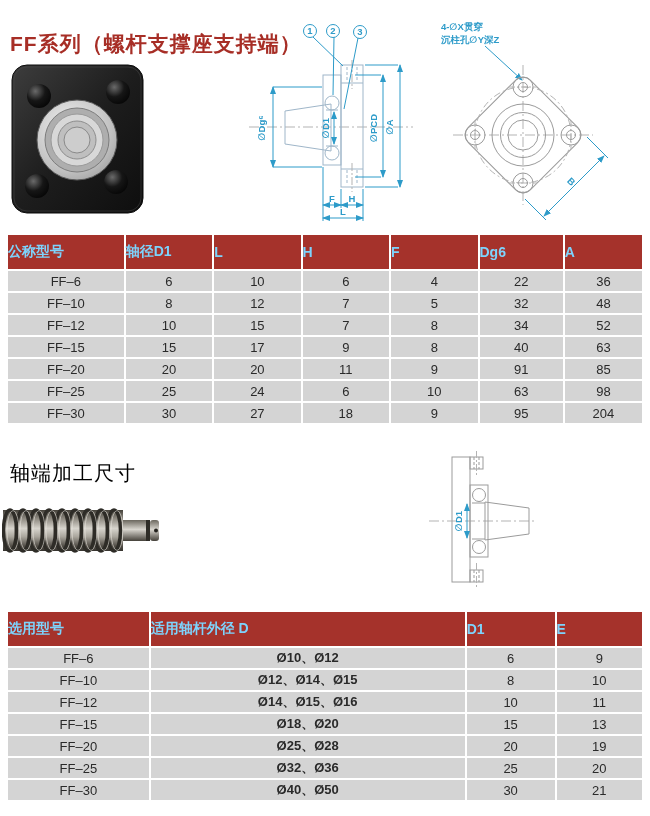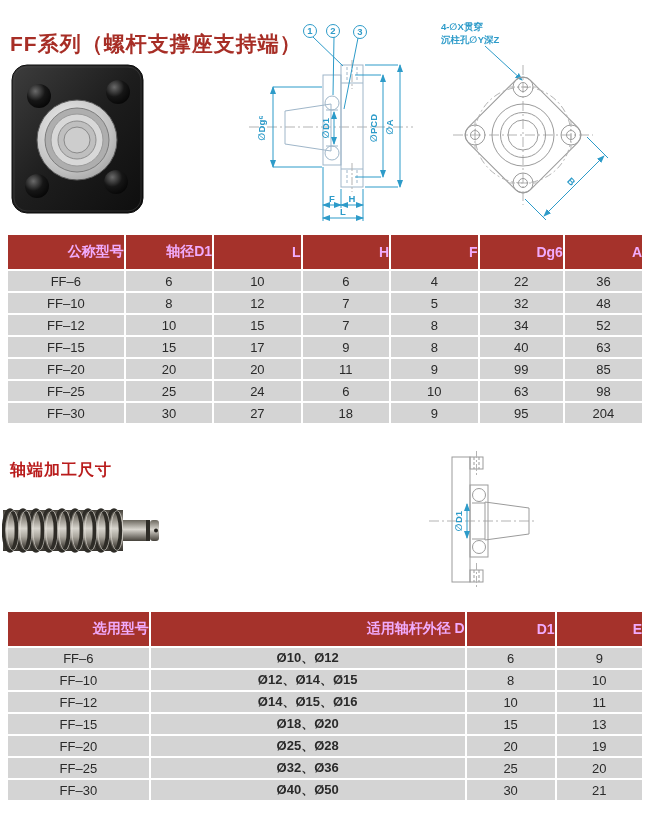--- a/index.html
+++ b/index.html
@@ -1,26 +1,26 @@
 <!DOCTYPE html>
 <html><head>
 <meta charset="utf-8">
 <style>
   html,body{margin:0;padding:0;background:#fff;}
   .page{position:relative;width:650px;height:816px;background:#ffffff;overflow:hidden;
         font-family:"Liberation Sans","DejaVu Sans",sans-serif;}
   .title{position:absolute;left:10px;top:14px;font-size:21px;font-weight:bold;
          color:#a72e26;letter-spacing:1px;white-space:nowrap;margin-top:16px;}
-  .title2{position:absolute;left:10px;top:460px;font-size:16px;font-weight:bold;
-          color:#b91c1c;letter-spacing:1px;white-space:nowrap;}
+  .title2{position:absolute;left:10px;top:460px;font-size:20px;font-weight:normal;
+          color:#000000;letter-spacing:1px;white-space:nowrap;}
   .abs{position:absolute;}
   table.spec{position:absolute;left:6px;width:638px;border-collapse:separate;border-spacing:2px;
              table-layout:fixed;}
-  table.spec th{background:#a5322b;color:#f0abfc;font-size:14px;font-weight:bold;
-                height:34px;text-align:right;padding:0;}
+  table.spec th{background:#a5322b;color:#7dd3fc;font-size:14px;font-weight:bold;
+                height:34px;text-align:left;padding:0;}
   table.spec td{background:#d4d4d4;color:#2a2a2a;font-size:13px;height:20px;
                 text-align:center;padding:0;white-space:nowrap;}
   #tbl1{top:233px;}
   #tbl2{top:610px;}
   #tbl1 col.c1{width:18.6%}#tbl1 col.c2{width:13.9%}#tbl1 col.c3{width:13.9%}
   #tbl1 col.c4{width:13.9%}#tbl1 col.c5{width:13.9%}#tbl1 col.c6{width:13.4%}
   #tbl1 col.c7{width:12.4%}
   #tbl2 col.c1{width:22.4%}#tbl2 col.c2{width:50%}#tbl2 col.c3{width:14%}#tbl2 col.c4{width:13.6%}
   #tbl2 td:nth-child(2){font-weight:bold;}
   svg text{font-family:"Liberation Sans","DejaVu Sans",sans-serif;}
@@ -253,21 +253,21 @@
           <td>8</td>
           <td>40</td>
           <td>63</td>
         </tr>
         <tr>
           <td>FF–20</td>
           <td>20</td>
           <td>20</td>
           <td>11</td>
           <td>9</td>
-          <td>99</td>
+          <td>91</td>
           <td>85</td>
         </tr>
         <tr>
           <td>FF–25</td>
           <td>25</td>
           <td>24</td>
           <td>6</td>
           <td>10</td>
           <td>63</td>
           <td>98</td>

